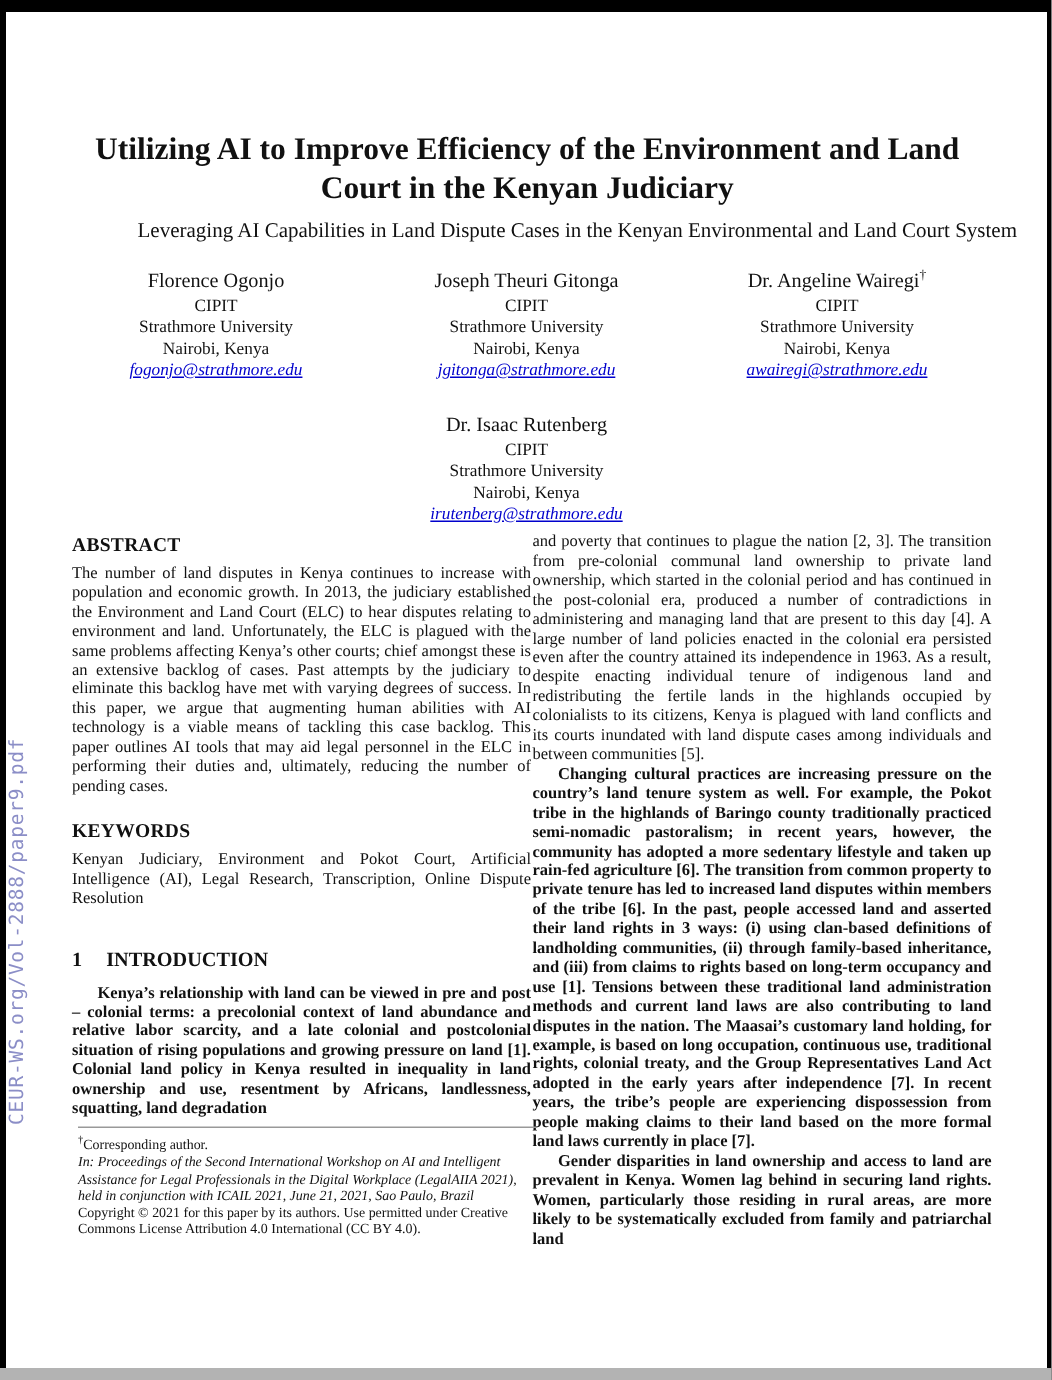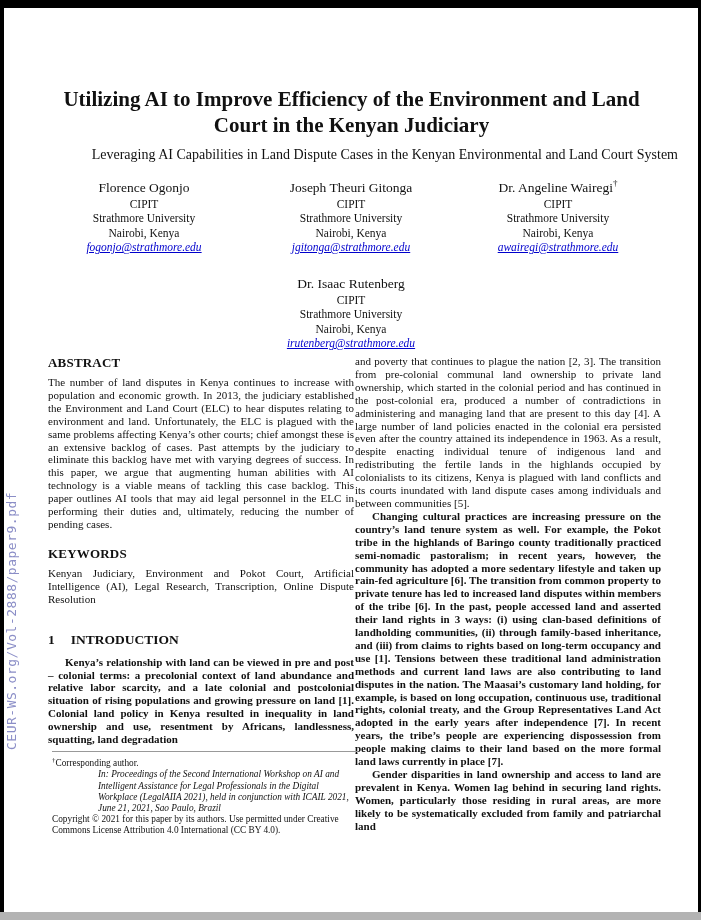--- a/index.html
+++ b/index.html
@@ -113,21 +113,21 @@
     width: 306px;
     font-size: 9.3px;
     line-height: 11.2px;
     color: #111;
   }
   .footnote .rule {
     border-top: 1px solid #999;
     margin-bottom: 3px;
     width: 100%;
   }
-  .footnote .it { font-style: italic; margin-left: 46px; }
+  .footnote .it { font-style: italic; }
   .footnote sup { font-size: 7px; }
 </style>
 </head>
 <body>
 
 <div class="sheet">
 
   <h1 class="title">Utilizing AI to Improve Efficiency of the Environment and Land Court in the Kenyan Judiciary</h1>
   <div class="subtitle">Leveraging AI Capabilities in Land Dispute Cases in the Kenyan Environmental and Land Court System</div>
 

